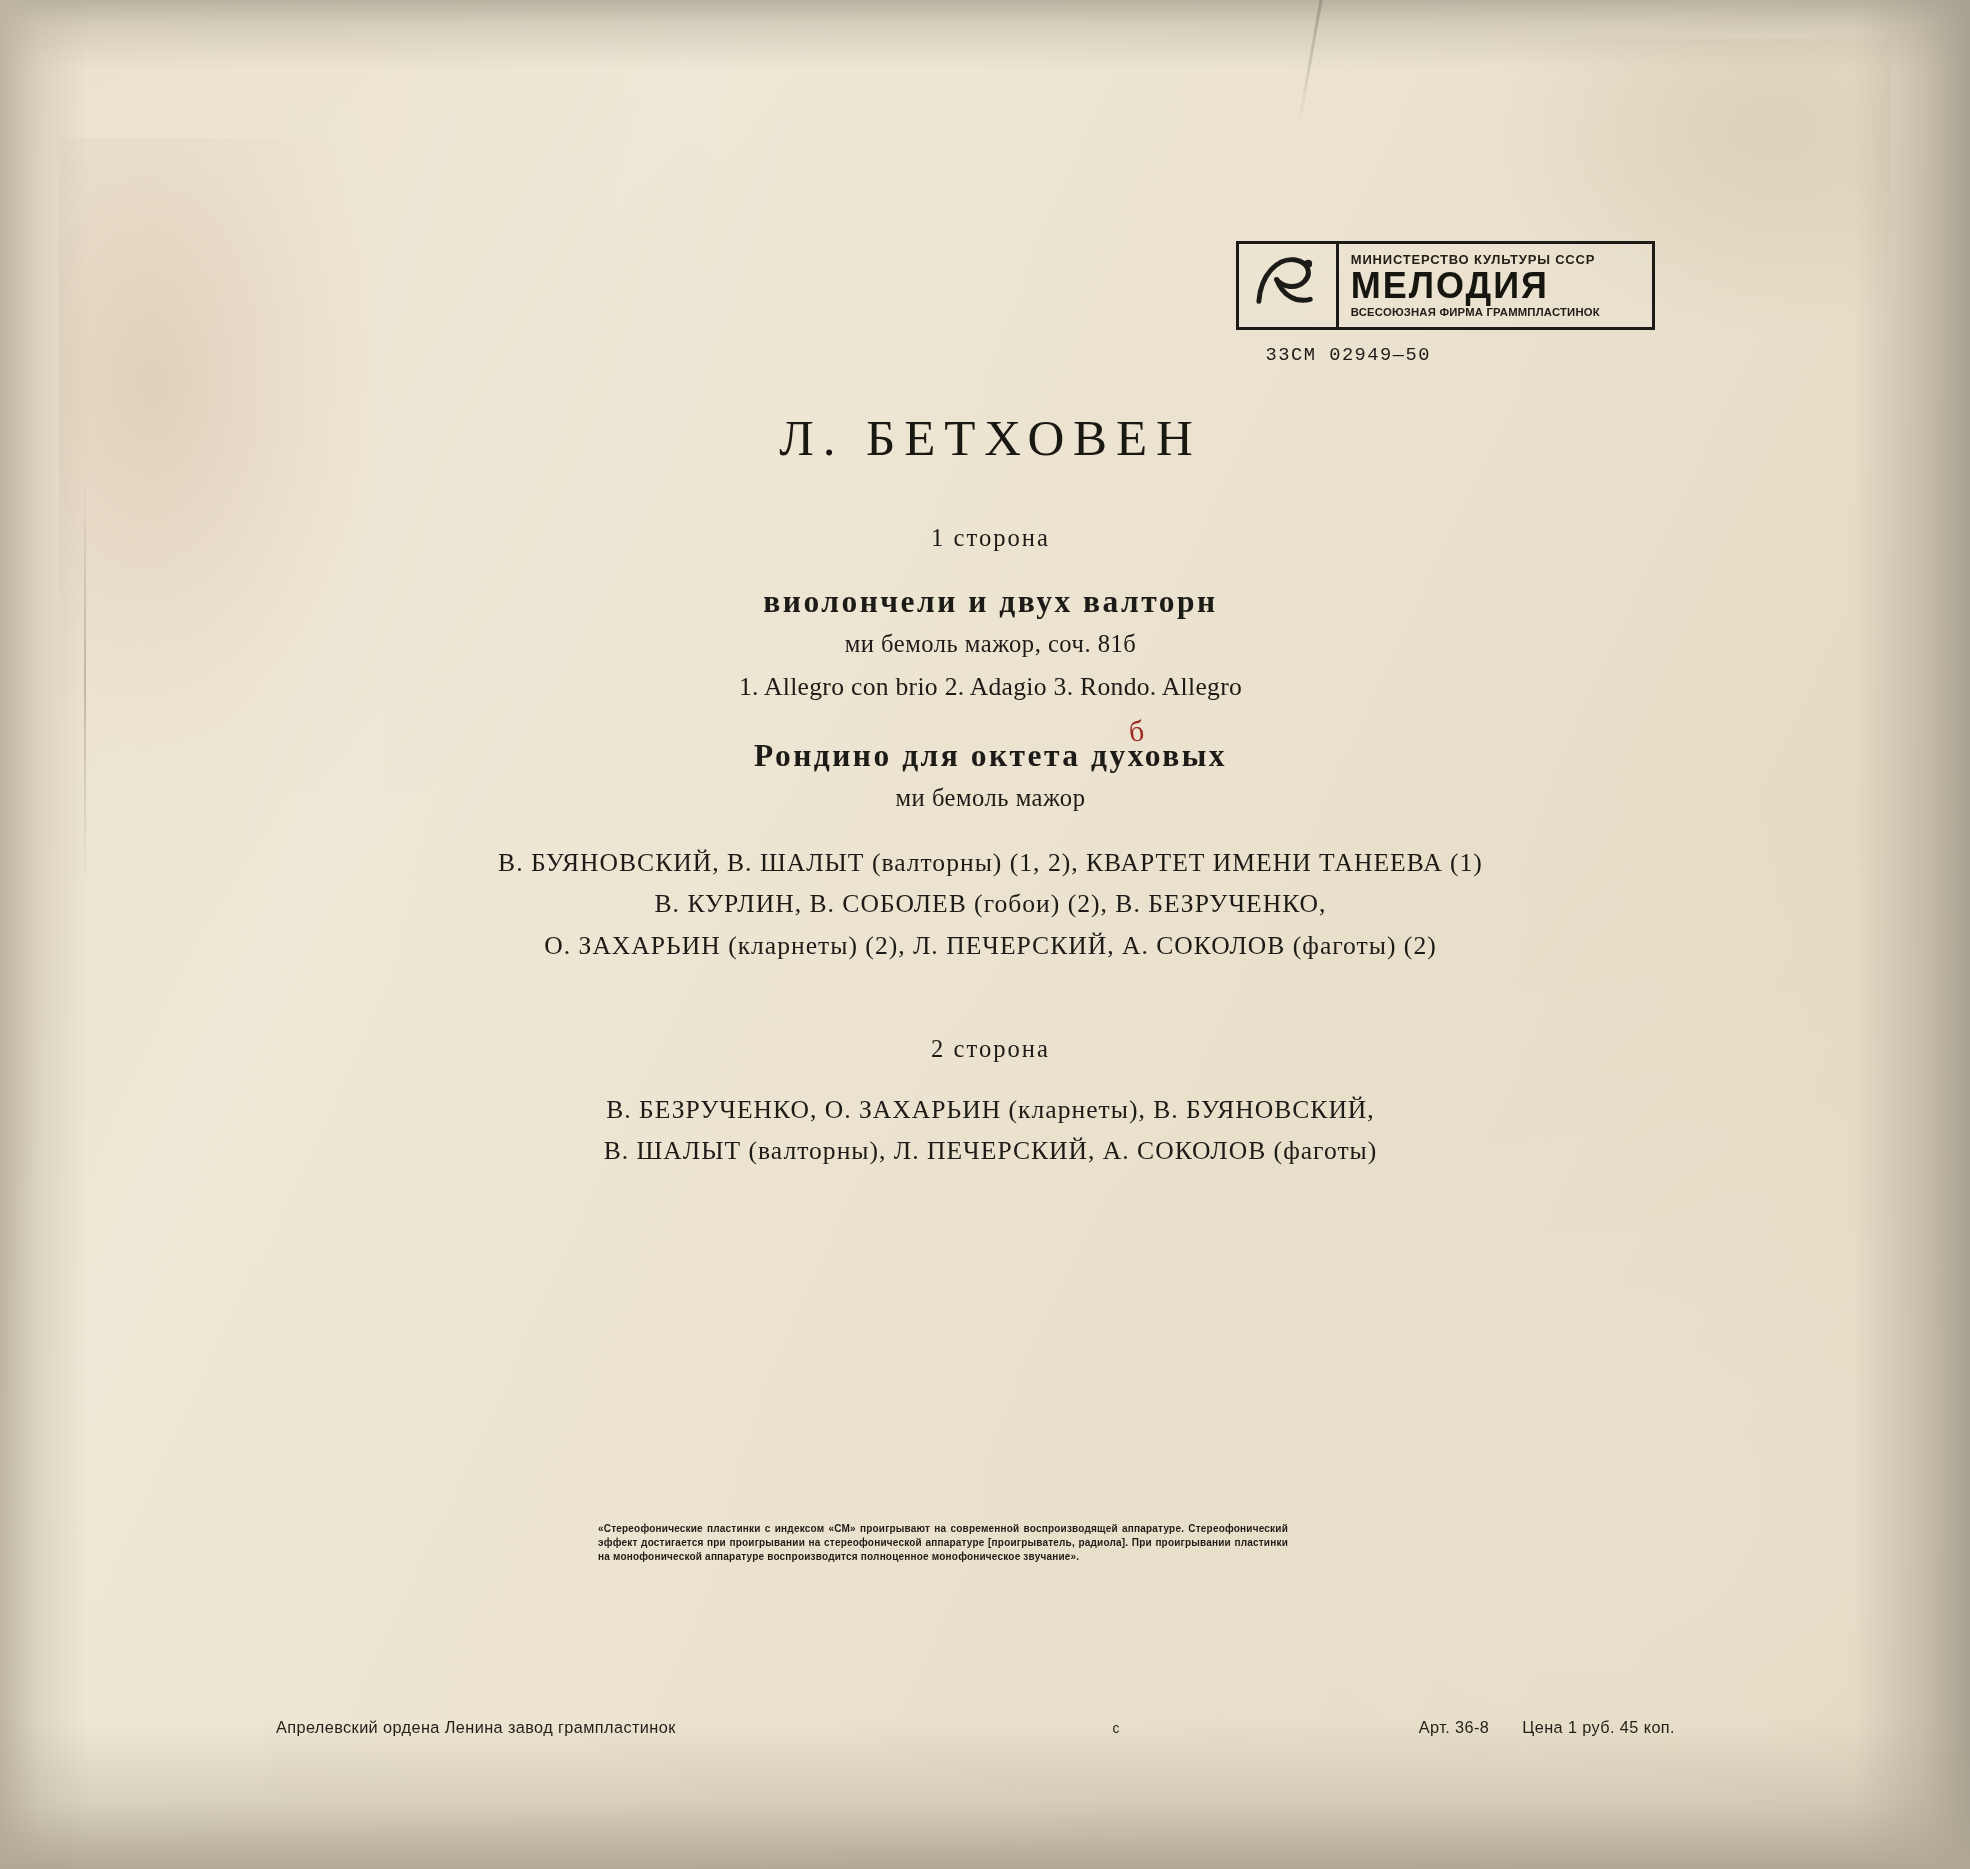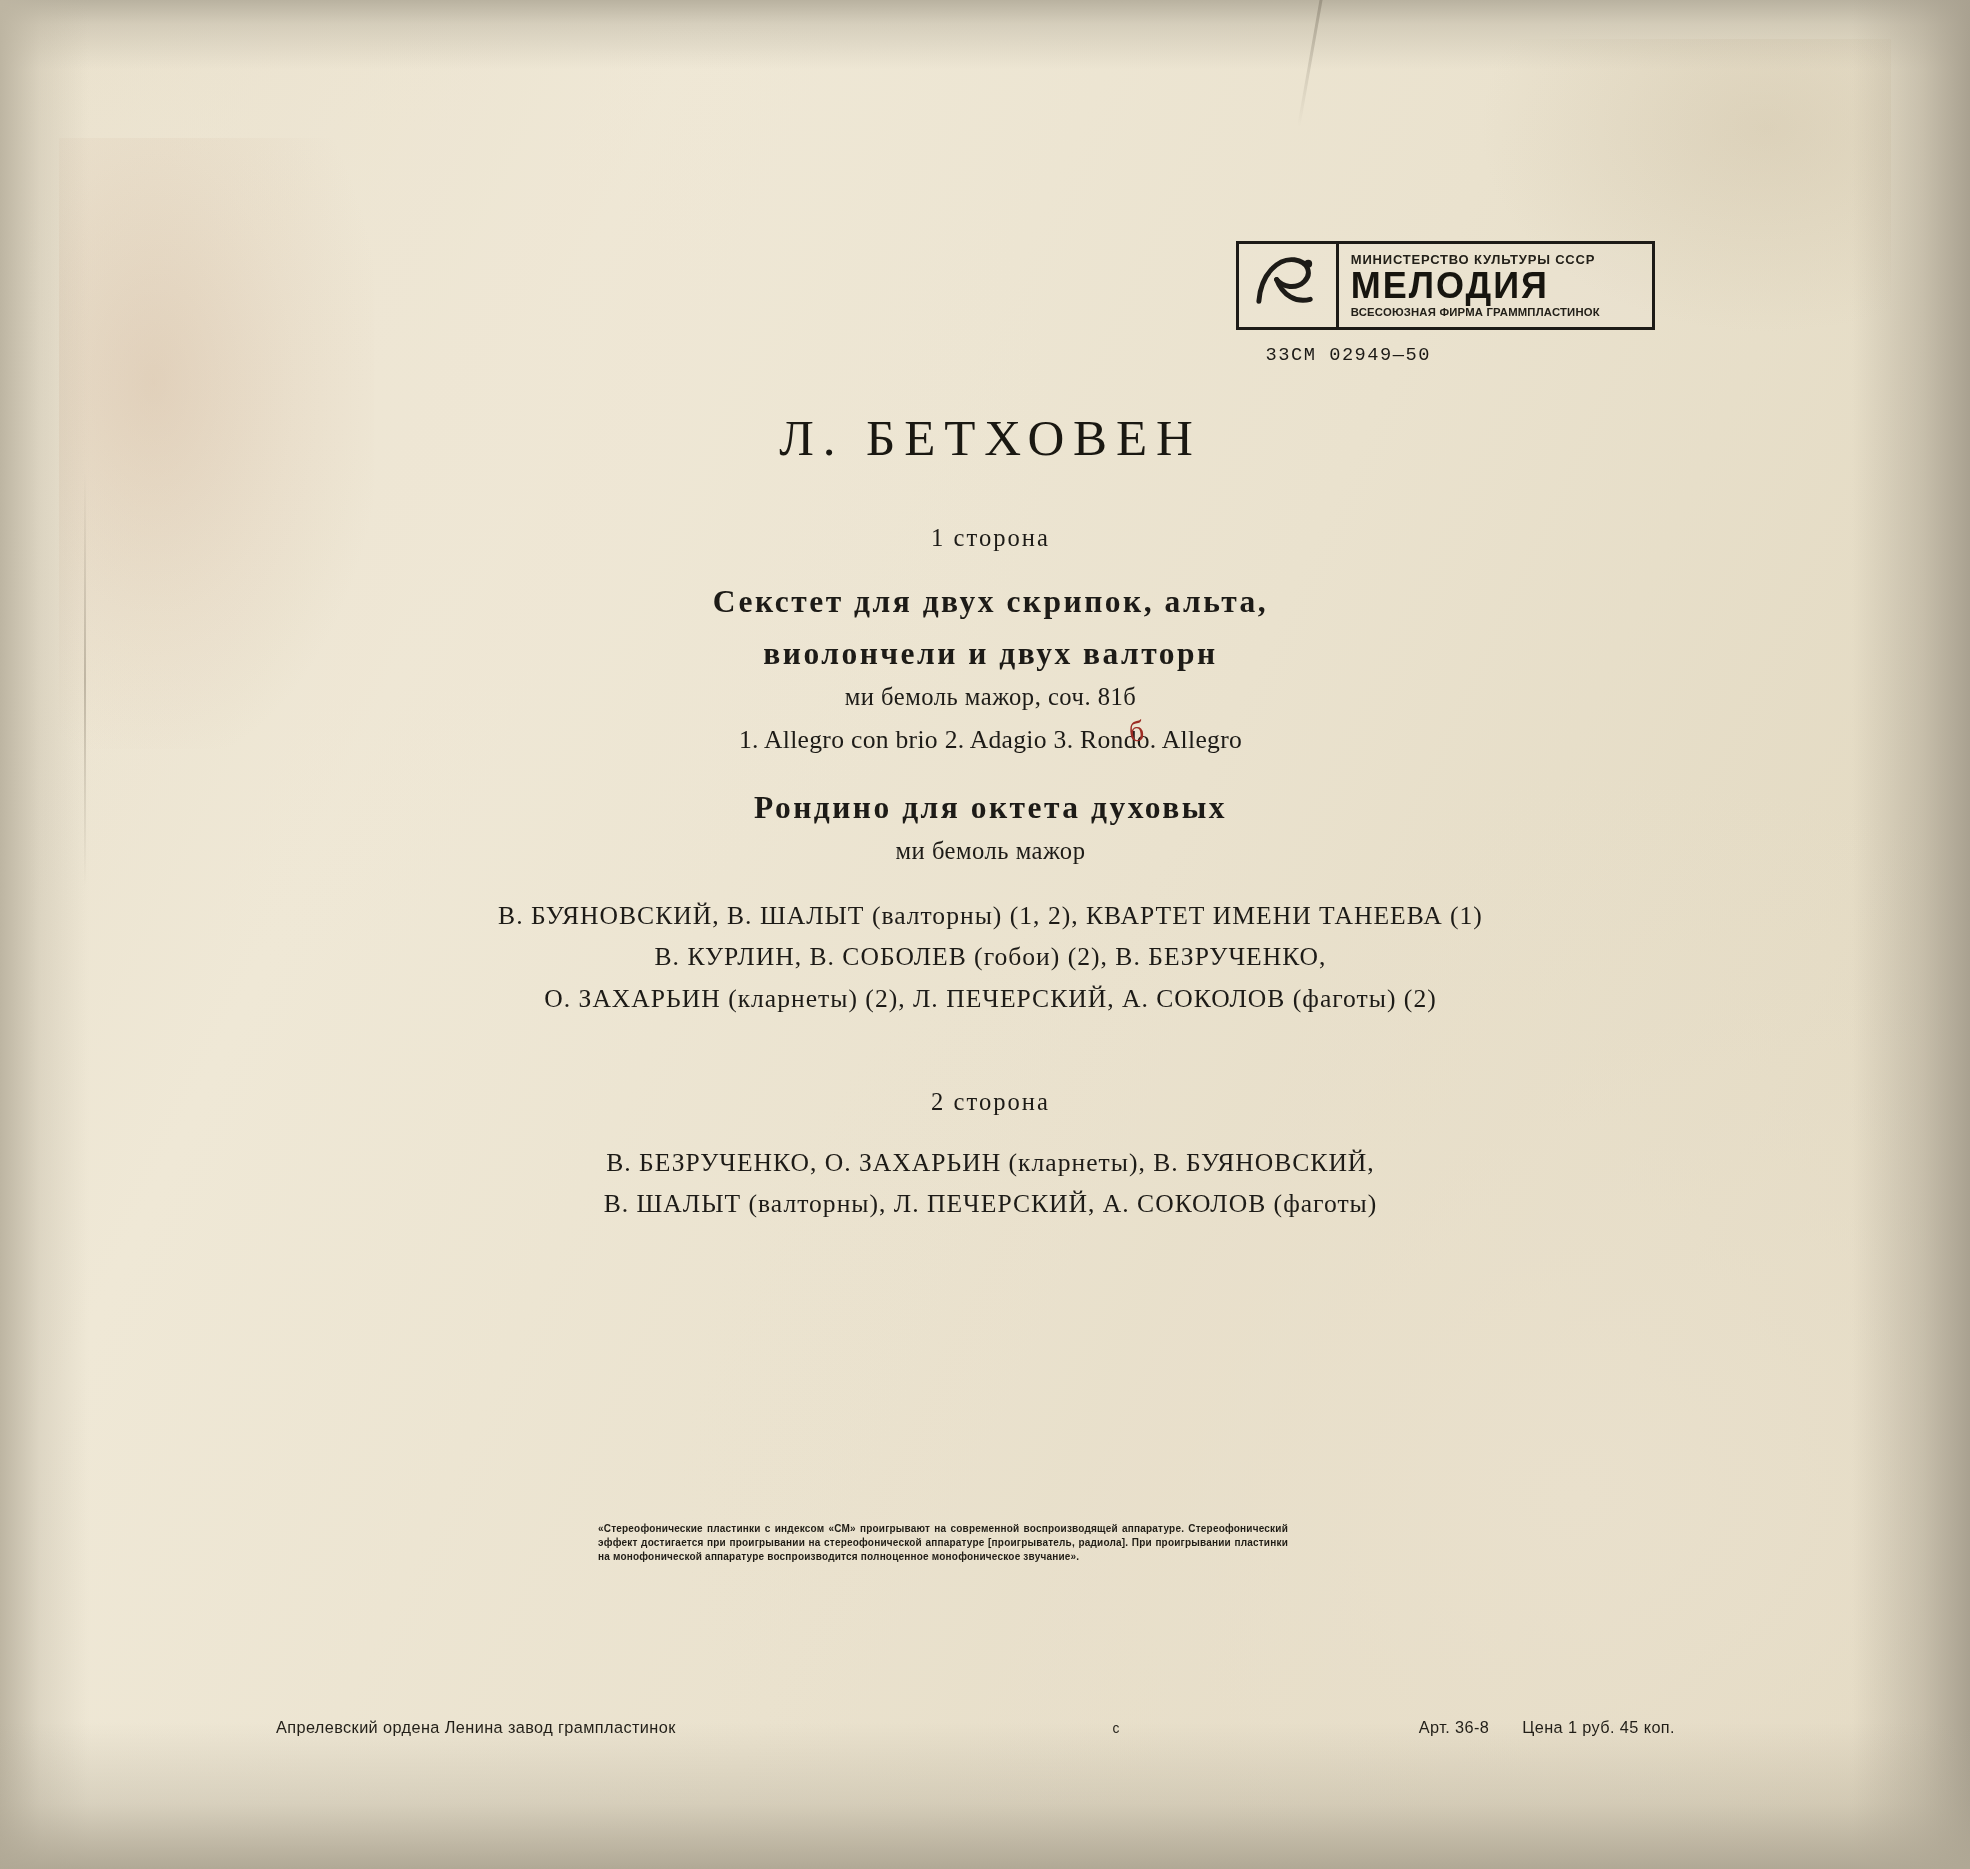--- a/index.html
+++ b/index.html
@@ -234,21 +234,20 @@
   </div>
 
   <div class="content">
 
     <div class="composer">Л.  БЕТХОВЕН</div>
 
     <div>
       <div class="side-label">1 сторона</div>
 
       <div class="work-block">
-        <div class="work-title">Секстет для двух скрипок, альта,</div>
         <div class="work-title">виолончели и двух валторн</div>
         <div class="work-key">ми бемоль мажор, соч. 81б</div>
         <div class="movements">1. Allegro con brio 2. Adagio 3. Rondo. Allegro</div>
       </div>
 
       <div class="work-block">
         <div class="work-title">Рондино для октета духовых</div>
         <div class="work-key">ми бемоль мажор</div>
       </div>
 

